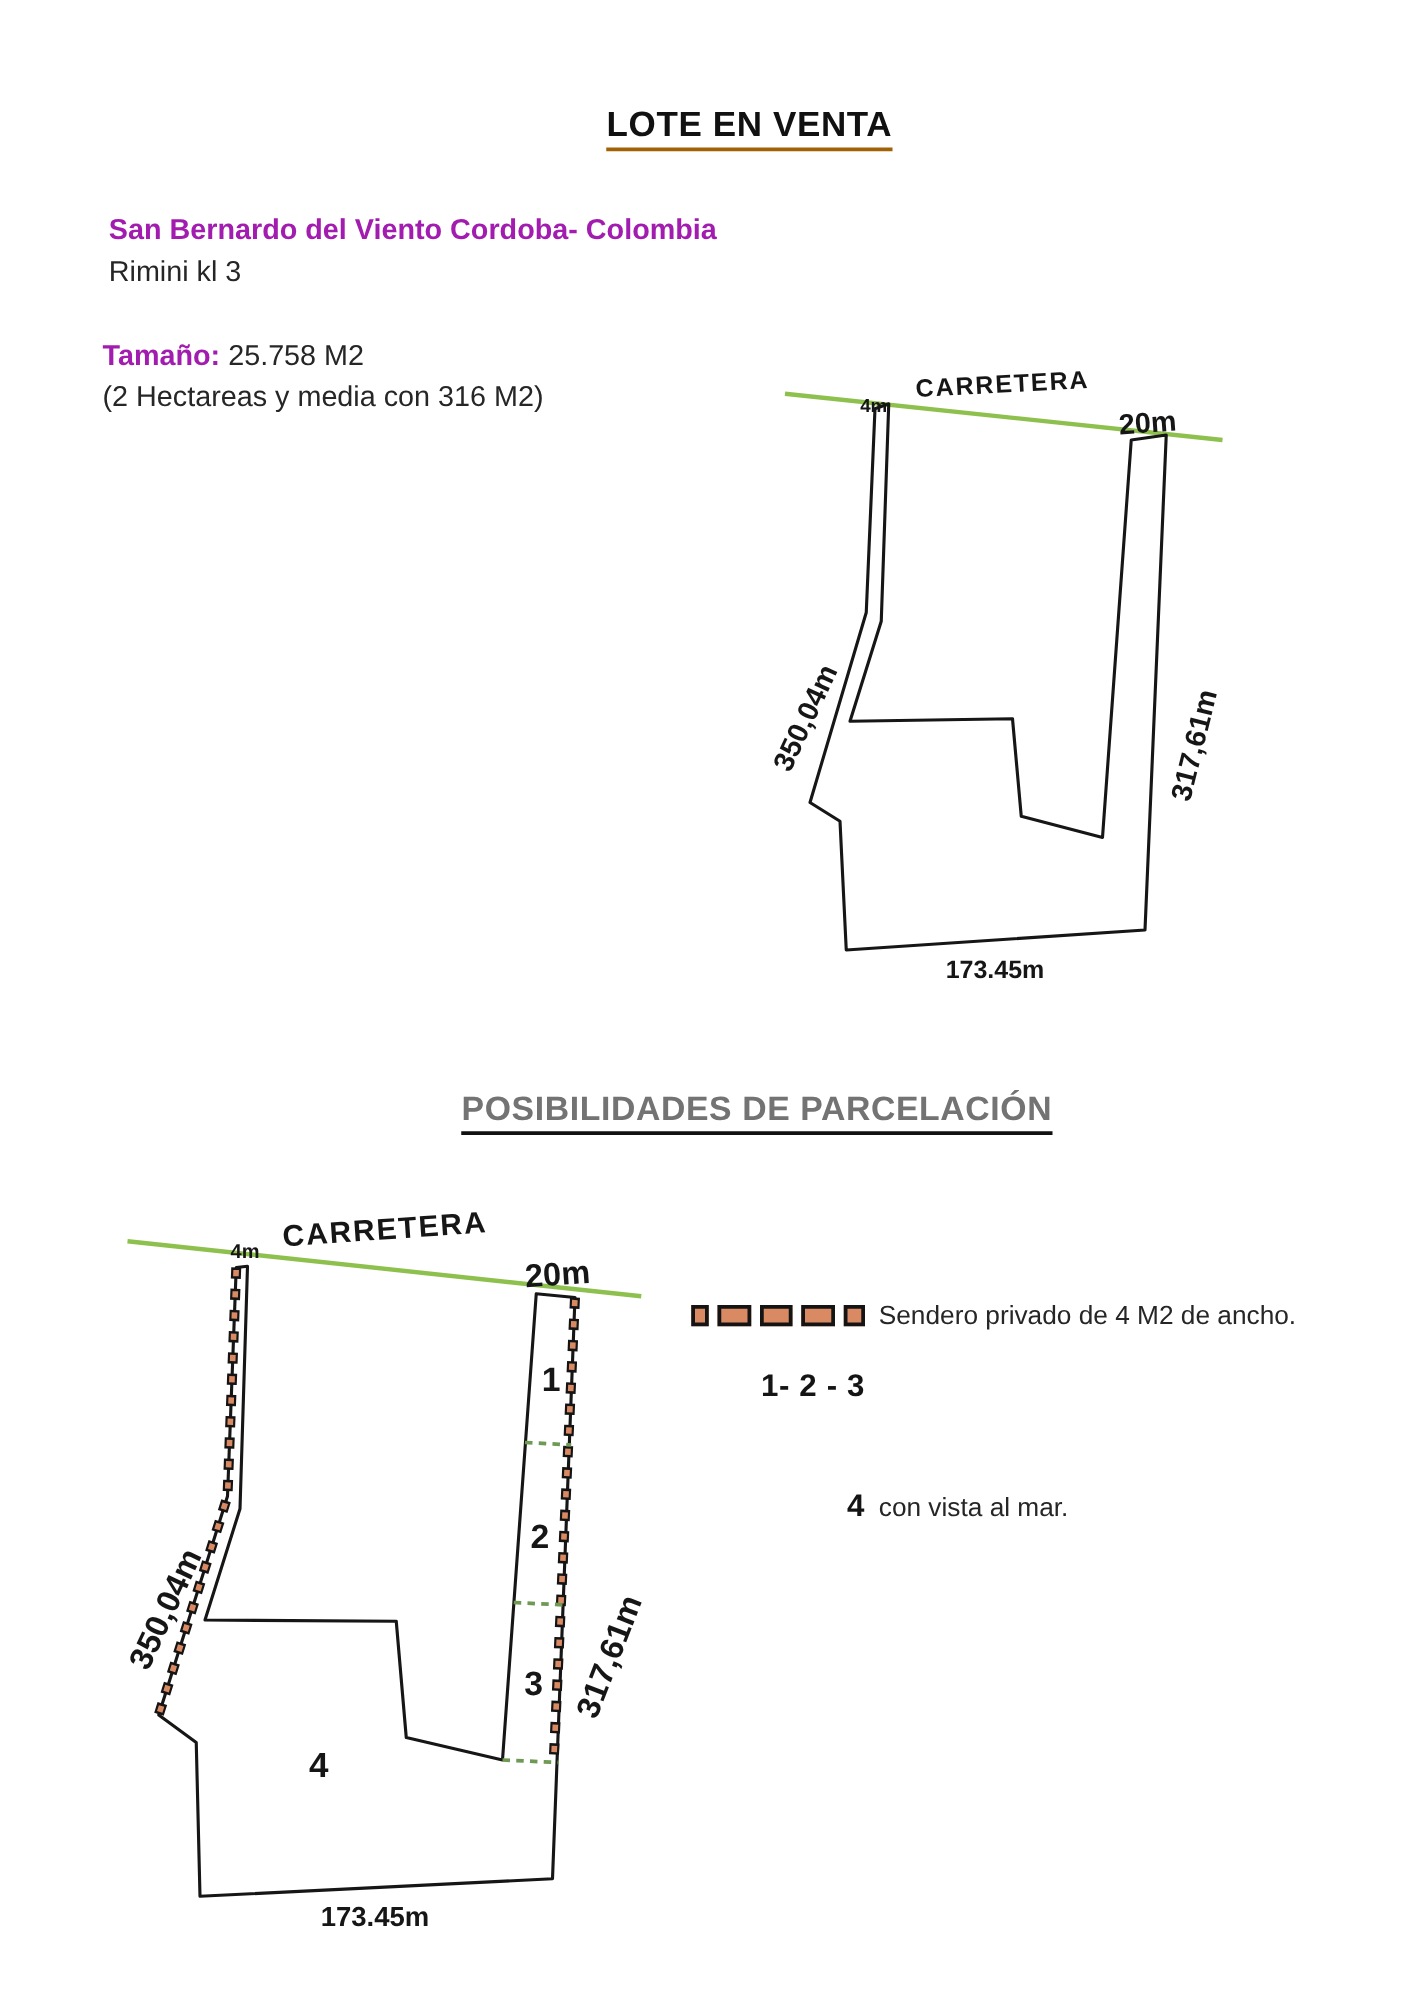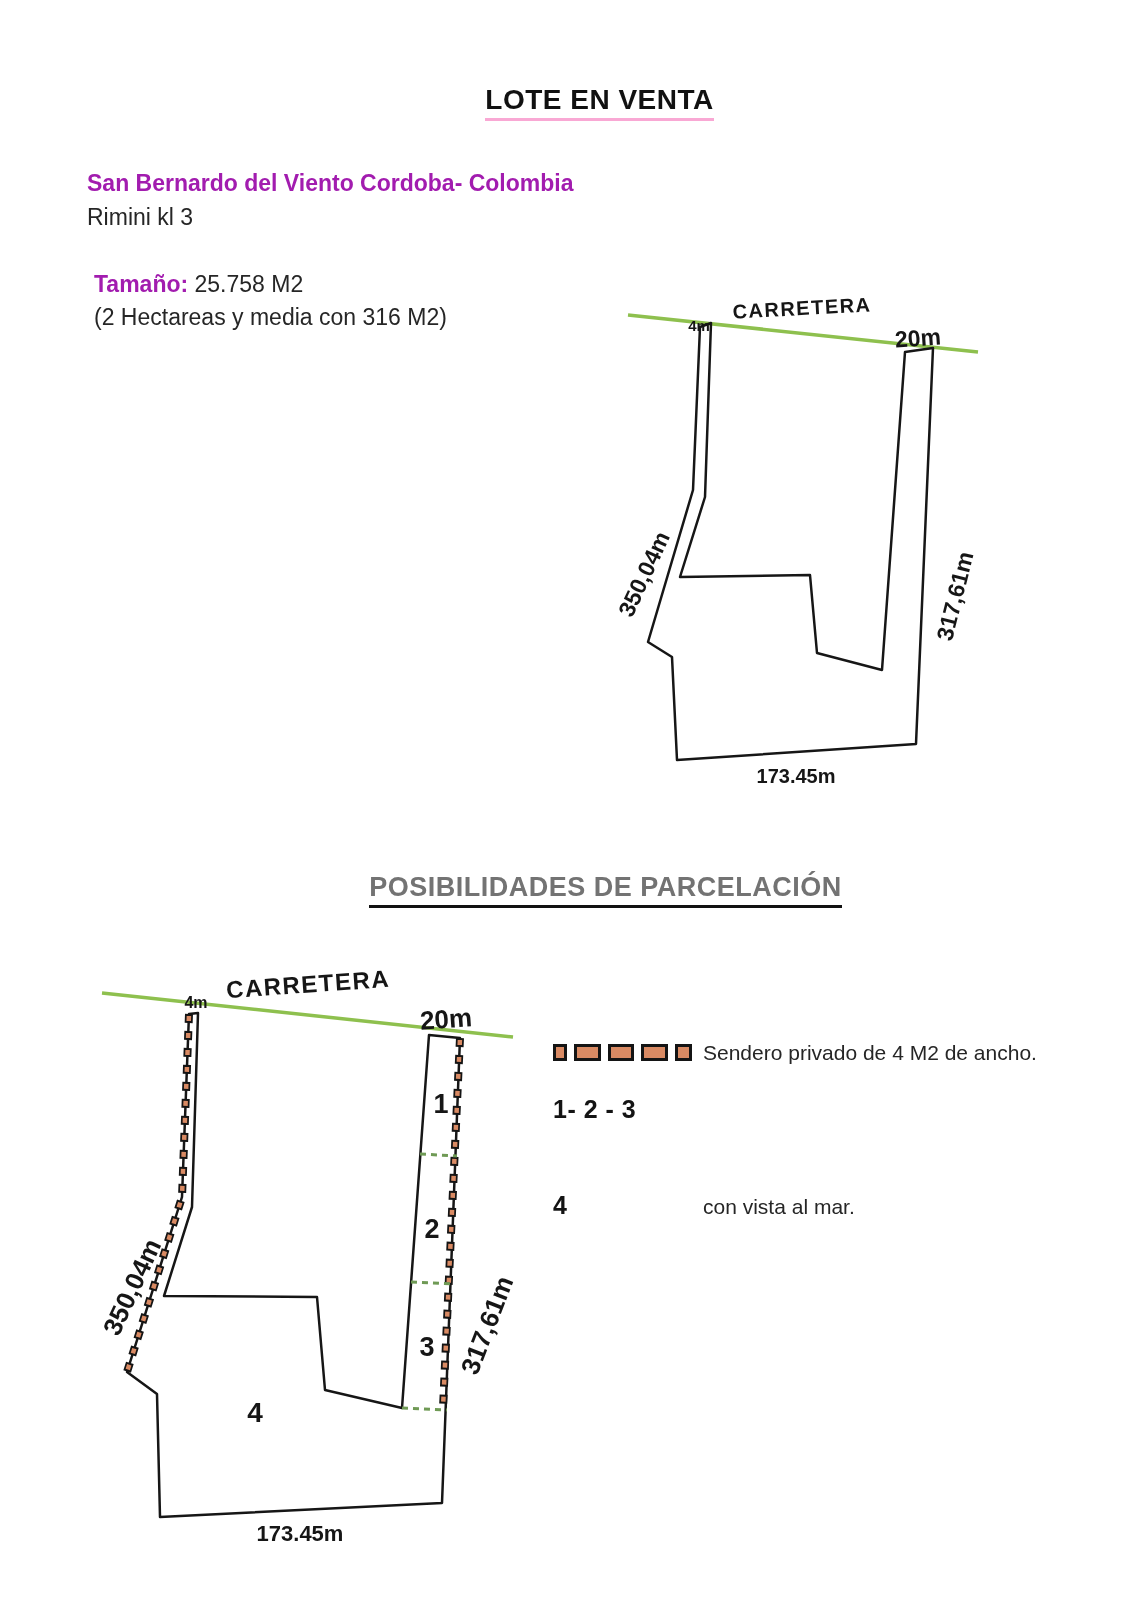--- a/index.html
+++ b/index.html
@@ -3,40 +3,40 @@
 <meta charset="utf-8">
 <style>
   html,body { margin:0; padding:0; background:#ffffff; }
   .page {
     position:relative; width:1131px; height:1600px; background:#ffffff;
     font-family:"Liberation Sans", sans-serif; color:#1f1f1f; overflow:hidden;
   }
   .center-wrap { position:absolute; left:34px; top:84px; width:1131px; text-align:center; }
   .doc-title {
     display:inline-block; font-size:28px; font-weight:bold; color:#111;
-    border-bottom:3px solid #f9a8d4; padding-bottom:2px; letter-spacing:.5px;
+    border-bottom:3px solid #a16207; padding-bottom:2px; letter-spacing:.5px;
   }
   .h2-wrap { position:absolute; left:40px; top:872px; width:1131px; text-align:center; }
   .doc-subtitle {
     display:inline-block; font-size:27px; font-weight:bold; color:#737373;
     border-bottom:3px solid #111; padding-bottom:2px; letter-spacing:.5px;
   }
   .info-block { position:absolute; left:87px; top:166px; font-size:23px; line-height:34px; color:#262626; }
-  .size-block { position:absolute; left:94px; top:268px; font-size:23px; line-height:33px; color:#262626; }
+  .size-block { position:absolute; left:82px; top:268px; font-size:23px; line-height:33px; color:#262626; }
   .bold { font-weight:bold; color:#a21caf; }
   svg.diagram { position:absolute; overflow:visible; }
   svg text {
     font-family:"Liberation Sans", sans-serif; font-weight:bold; fill:#161616;
   }
   .legend-row { position:absolute; display:flex; gap:11px; }
   .swatch-strip { display:flex; align-items:center; gap:7px; width:139px; justify-content:flex-end; }
   .swatch { height:11px; background:#d98a63; border:3px solid #141414; }
   .legend-text { font-size:21px; color:#262626; line-height:33px; }
   .legend-label {
-    width:139px; text-align:left; font-weight:bold; font-size:25px; color:#141414;
+    width:139px; text-align:right; font-weight:bold; font-size:25px; color:#141414;
     line-height:31px; flex-shrink:0; letter-spacing:.5px;
   }
   .legend-body { font-size:21px; color:#262626; line-height:33px; max-width:360px; }
 </style>
 </head>
 <body>
 
 <div class="page">
 
   <div class="center-wrap">

